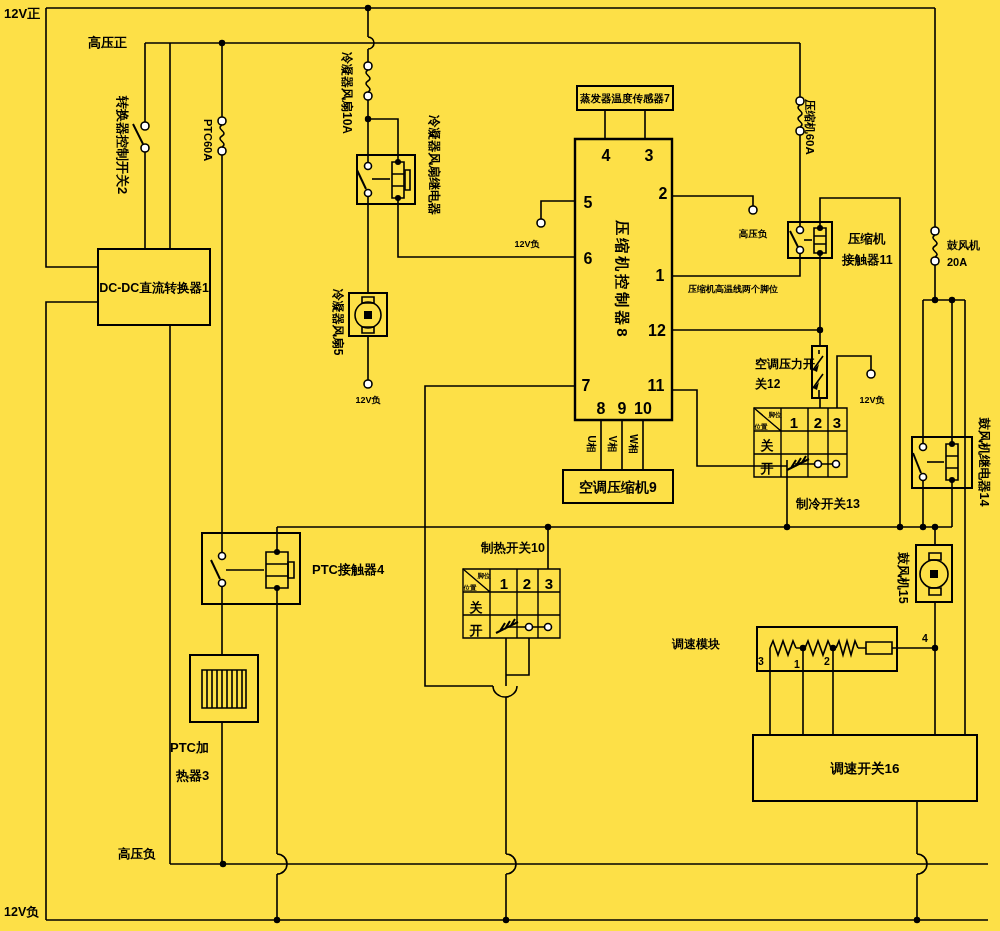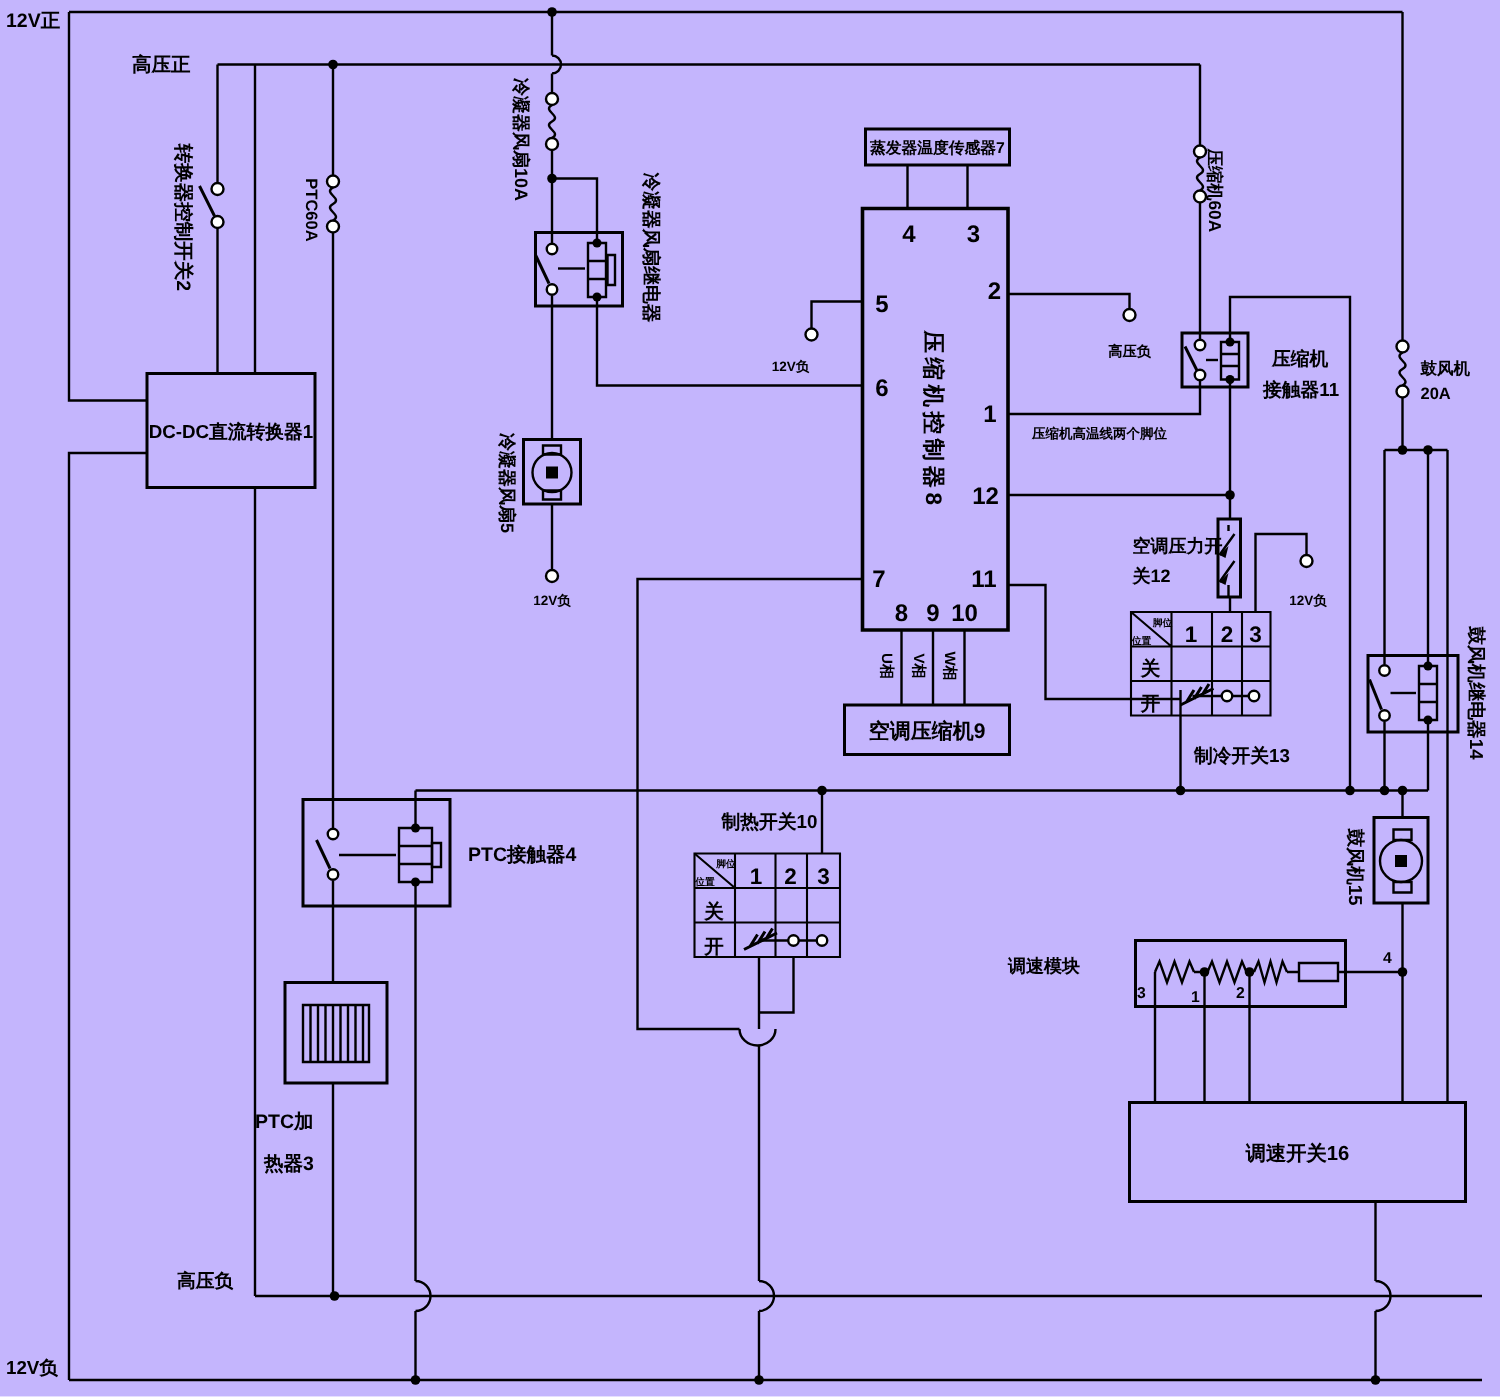--- a/index.html
+++ b/index.html
@@ -1,16 +1,16 @@
 <!DOCTYPE html>
 <html><head>
 <meta charset="utf-8">
 <style>
   html,body{margin:0;padding:0;background:#ffffff;}
-  .stage{width:1000px;height:931px;background:#c4b5fd;position:relative;overflow:hidden;}
+  .stage{width:1000px;height:931px;background:#fde047;position:relative;overflow:hidden;}
   svg{display:block;}
   svg *{vector-effect:non-scaling-stroke;}
   .w{stroke:#000;fill:none;stroke-width:1.6;}
   .box{stroke:#000;fill:none;stroke-width:2;}
   .boxthick{stroke:#000;fill:none;stroke-width:2.4;}
   .grid{stroke:#000;fill:none;stroke-width:1.4;}
   .dot{fill:#000;stroke:none;}
   .term{stroke:#000;fill:#fff;stroke-width:1.6;}
   .sym{stroke:#000;fill:none;stroke-width:1.6;}
   .blade{stroke:#000;fill:none;stroke-width:2;}

